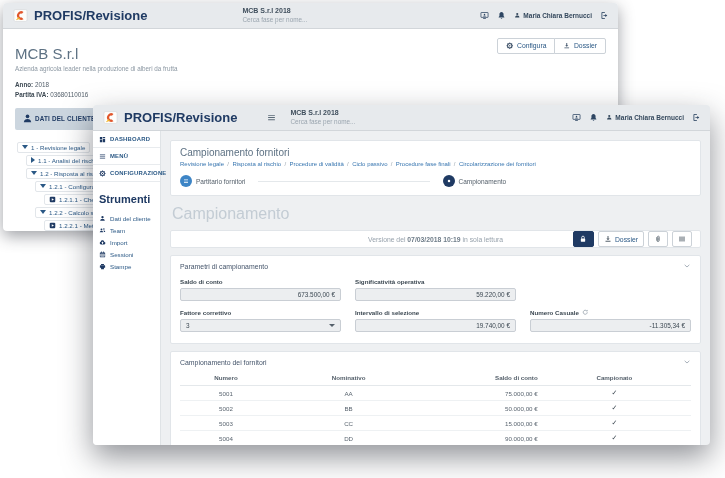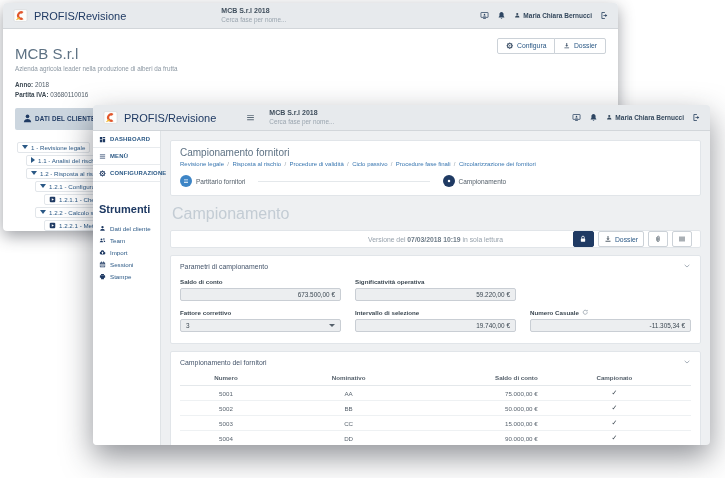--- a/index.html
+++ b/index.html
@@ -7,21 +7,21 @@
   body { position:relative; background:#fff; font-family:"Liberation Sans",sans-serif; overflow:hidden; color:#3c4852; }
 
   .win { position:absolute; background:#fff; border-radius:4px; overflow:hidden; }
   #backWin  { left:3px;  top:3px;   width:615px; height:228px; box-shadow:0 5px 16px rgba(40,45,55,.45); }
   #frontWin { left:93px; top:105px; width:617px; height:340px; box-shadow:0 12px 30px rgba(35,40,50,.5); background:#eef0f2; }
 
   
   .topbar { height:26px; display:flex; align-items:center; background:#e7eaed; border-bottom:1px solid #d2d6da; padding:0 9px; }
   .brand { display:flex; align-items:center; gap:5px; }
   .brand .logo svg { width:17px; height:15px; }
-  .brand-name { font-size:11px; font-weight:normal; color:#1f3a63;text-align:right; }
+  .brand-name { font-size:13px; font-weight:bold; color:#1f3a63;text-align:right; }
   .burger { color:#5b6a77; margin-left:30px; display:inline-flex; }
   .burger svg { width:9px; height:9px; }
   .client { margin-left:14px; line-height:1.35; }
   .client-name { font-size:7px; color:#3f4e5c; font-weight:bold; }
   .client-search { font-size:6.4px; color:#9aa5af; }
   .tb-right { margin-left:auto; display:flex; align-items:center; gap:8px; color:#2e4663; }
   .tb-ic { display:inline-flex; } .tb-ic svg { width:9px; height:9px; }
   .user-chip { display:flex; align-items:center; gap:3px; font-size:6.5px; color:#33475c; font-weight:bold; }
   .user-chip svg { width:8px; height:8px; }
 
@@ -52,21 +52,21 @@
   .node-down  .caret { border-width:4px 3px 0 3px; border-color:#2a5885 transparent transparent transparent; }
   .node-right .caret { border-width:3px 0 3px 4px; border-color:transparent transparent transparent #2a5885; }
   .tnode .phase { display:none; font-size:7px; color:#1f3a63; }
   .node-leaf .phase { display:inline-flex; }
 
   
   .sidebar { position:absolute; left:0; top:26px; bottom:0; width:68px; background:#fff; border-right:1px solid #dfe3e6; }
   .snav-item { display:flex; align-items:center; gap:4px; padding:4.5px 6px; border-bottom:1px solid #e8ebee; color:#2a5885; font-size:5.9px; font-weight:bold; letter-spacing:.2px; cursor:pointer; }
   .snav-item .ic { font-size:7px; color:#1f3a63; }
   .tools { padding:9px 6px; }
-  .tools-title { font-size:11px; color:#1f3a63; font-weight:bold; margin:12px 0 7px; }
+  .tools-title { font-size:11px; color:#1f3a63; font-weight:bold; margin:2px 0 7px; }
   .tool { display:flex; align-items:center; gap:4px; font-size:6.2px; color:#2a5885; padding:2.5px 0; cursor:pointer; }
   .tool .ic { font-size:7px; color:#1f3a63; }
 
   .main { position:absolute; left:68px; right:0; top:26px; bottom:0; padding:9px 9px 0; display:flex; flex-direction:column; gap:7px; overflow:hidden; }
   .card { background:#fff; border:1px solid #e1e5e9; border-radius:2px; }
 
   .card-head { padding:6px 9px 8px; }
   .pg-title { font-size:10px; font-weight:400; color:#5d7183; margin-bottom:3px; }
   .crumbs { font-size:6px; color:#3876b0; }
   .crumb { cursor:pointer; }

